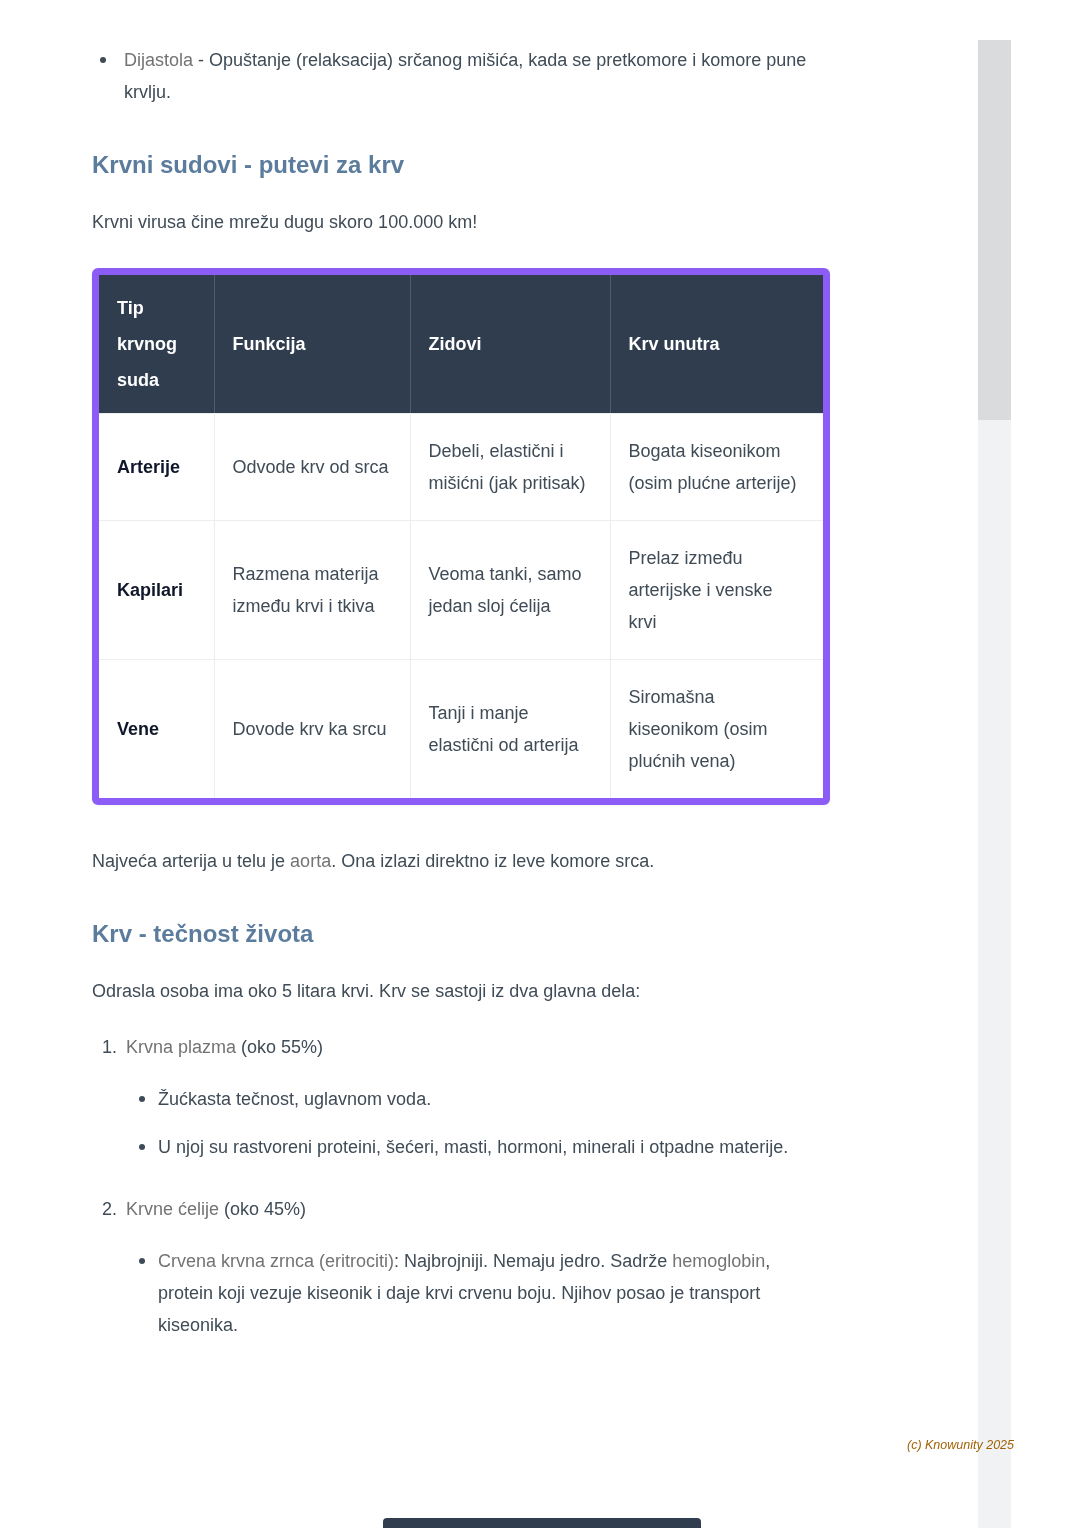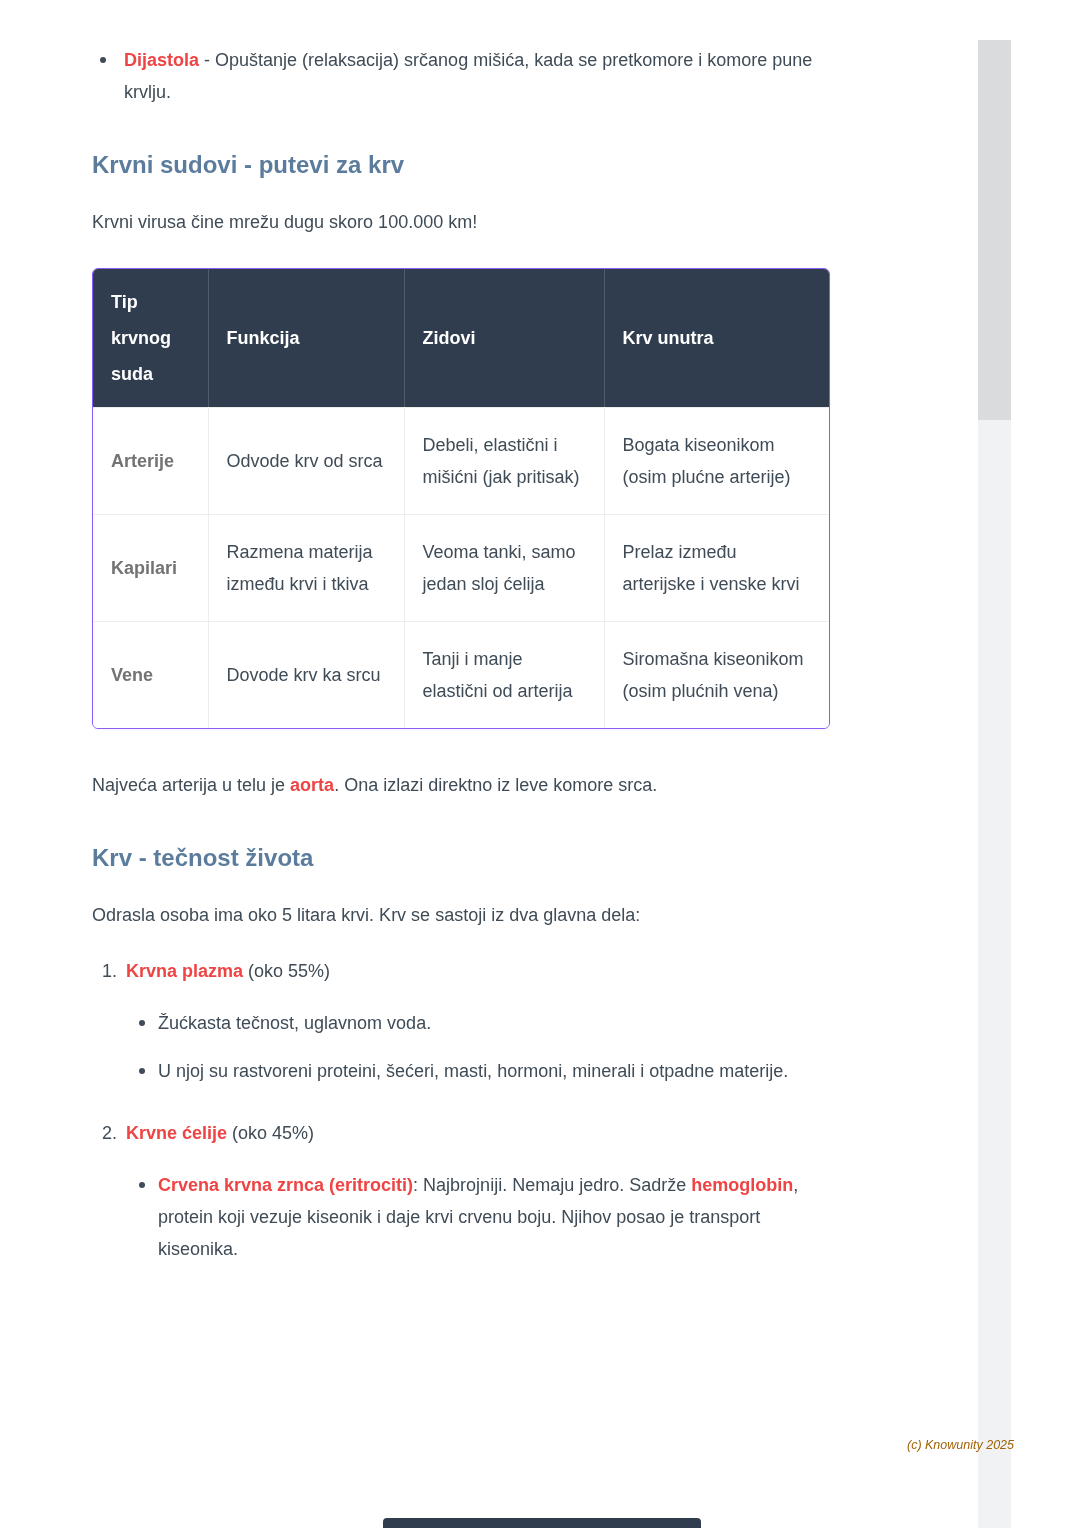--- a/index.html
+++ b/index.html
@@ -12,21 +12,21 @@
     line-height: 1.78;
     color: #3f4b56;
     position: relative;
     overflow: hidden;
   }
   .content {
     position: absolute;
     left: 92px; top: 0;
     width: 738px;
   }
-  strong { font-weight: 700; color: #ef4444; }
+  strong { font-weight: 400; color: #737373; }
 
   
   .top-list { margin: 44px 0 0; padding: 0 0 0 32px; list-style: none; }
   .top-list li { position: relative; }
   .top-list li::before {
     content: ""; position: absolute; left: -24px; top: 13px;
     width: 6px; height: 6px; border-radius: 50%; background: #3f4b56;
   }
 
   .heading {
@@ -34,21 +34,21 @@
     font-size: 24px;
     font-weight: 600;
     color: #5b7c9c;
     line-height: 1.4;
   }
   .para { margin: 24px 0 0; }
 
   
   .table-wrap {
     margin: 30px 0 0;
-    border: 1px solid #8b5cf6;
+    border: 7px solid #8b5cf6;
     border-radius: 6px;
     overflow: hidden;
     box-shadow: 0 1px 3px rgba(0,0,0,0.05);
   }
   table { border-collapse: collapse; width: 100%; }
   th {
     background: #2f3d4e;
     color: #ffffff;
     font-weight: 600;
     text-align: left;
@@ -58,21 +58,21 @@
   }
   th + th { border-left: 1px solid rgba(255,255,255,0.16); }
   td {
     padding: 21px 18px;
     vertical-align: middle;
     border-top: 1px solid #ededed;
     line-height: 1.78;
     background: #ffffff;
   }
   td + td { border-left: 1px solid #ededed; }
-  td.rowhead { font-weight: 700; color: #737373; }
+  td.rowhead { font-weight: 700; color: #0f172a; }
 
   .aorta-note { margin: 40px 0 0; }
 
   
   .num-item { margin: 24px 0 0; padding-left: 10px; }
   .num-item.second { margin-top: 30px; }
   .num-item .num { margin-right: 9px; }
   .sub-list { margin: 20px 0 0; padding: 0 0 0 66px; list-style: none; }
   .sub-list li { position: relative; }
   .sub-list li + li { margin-top: 16px; }

